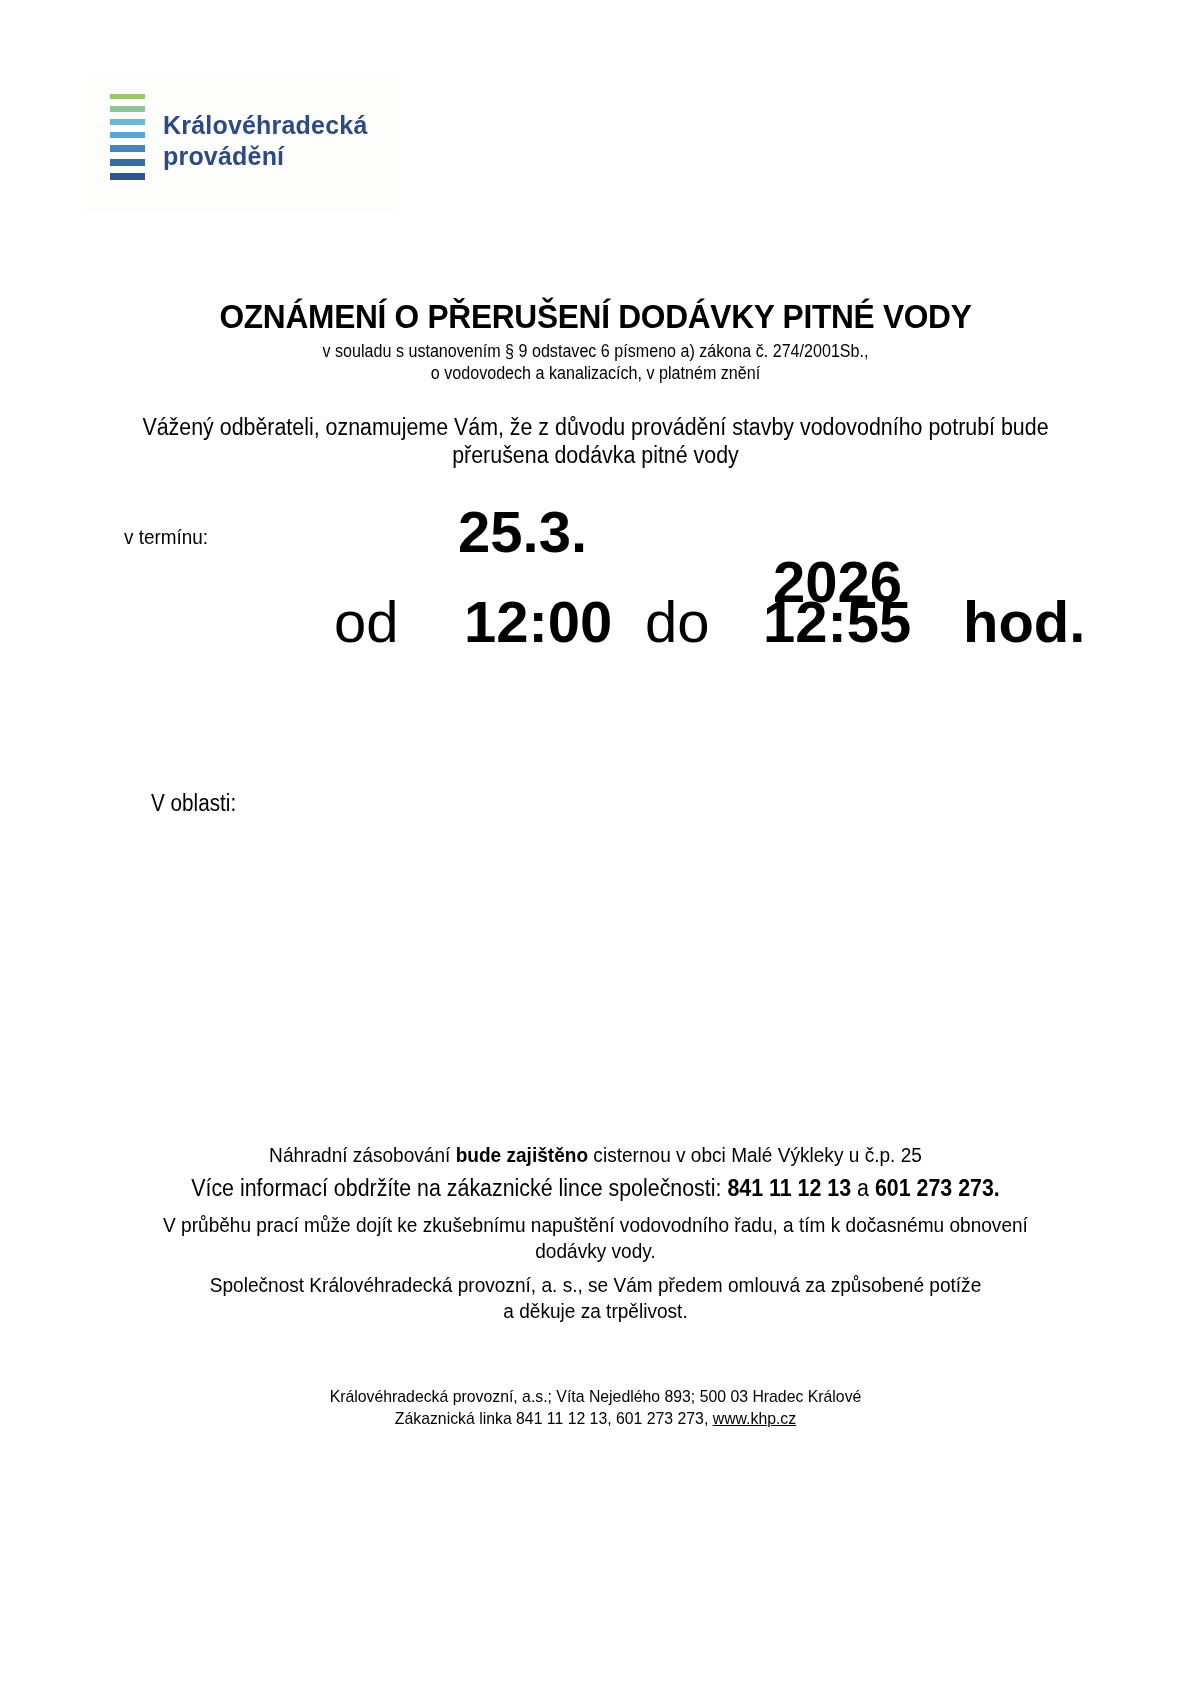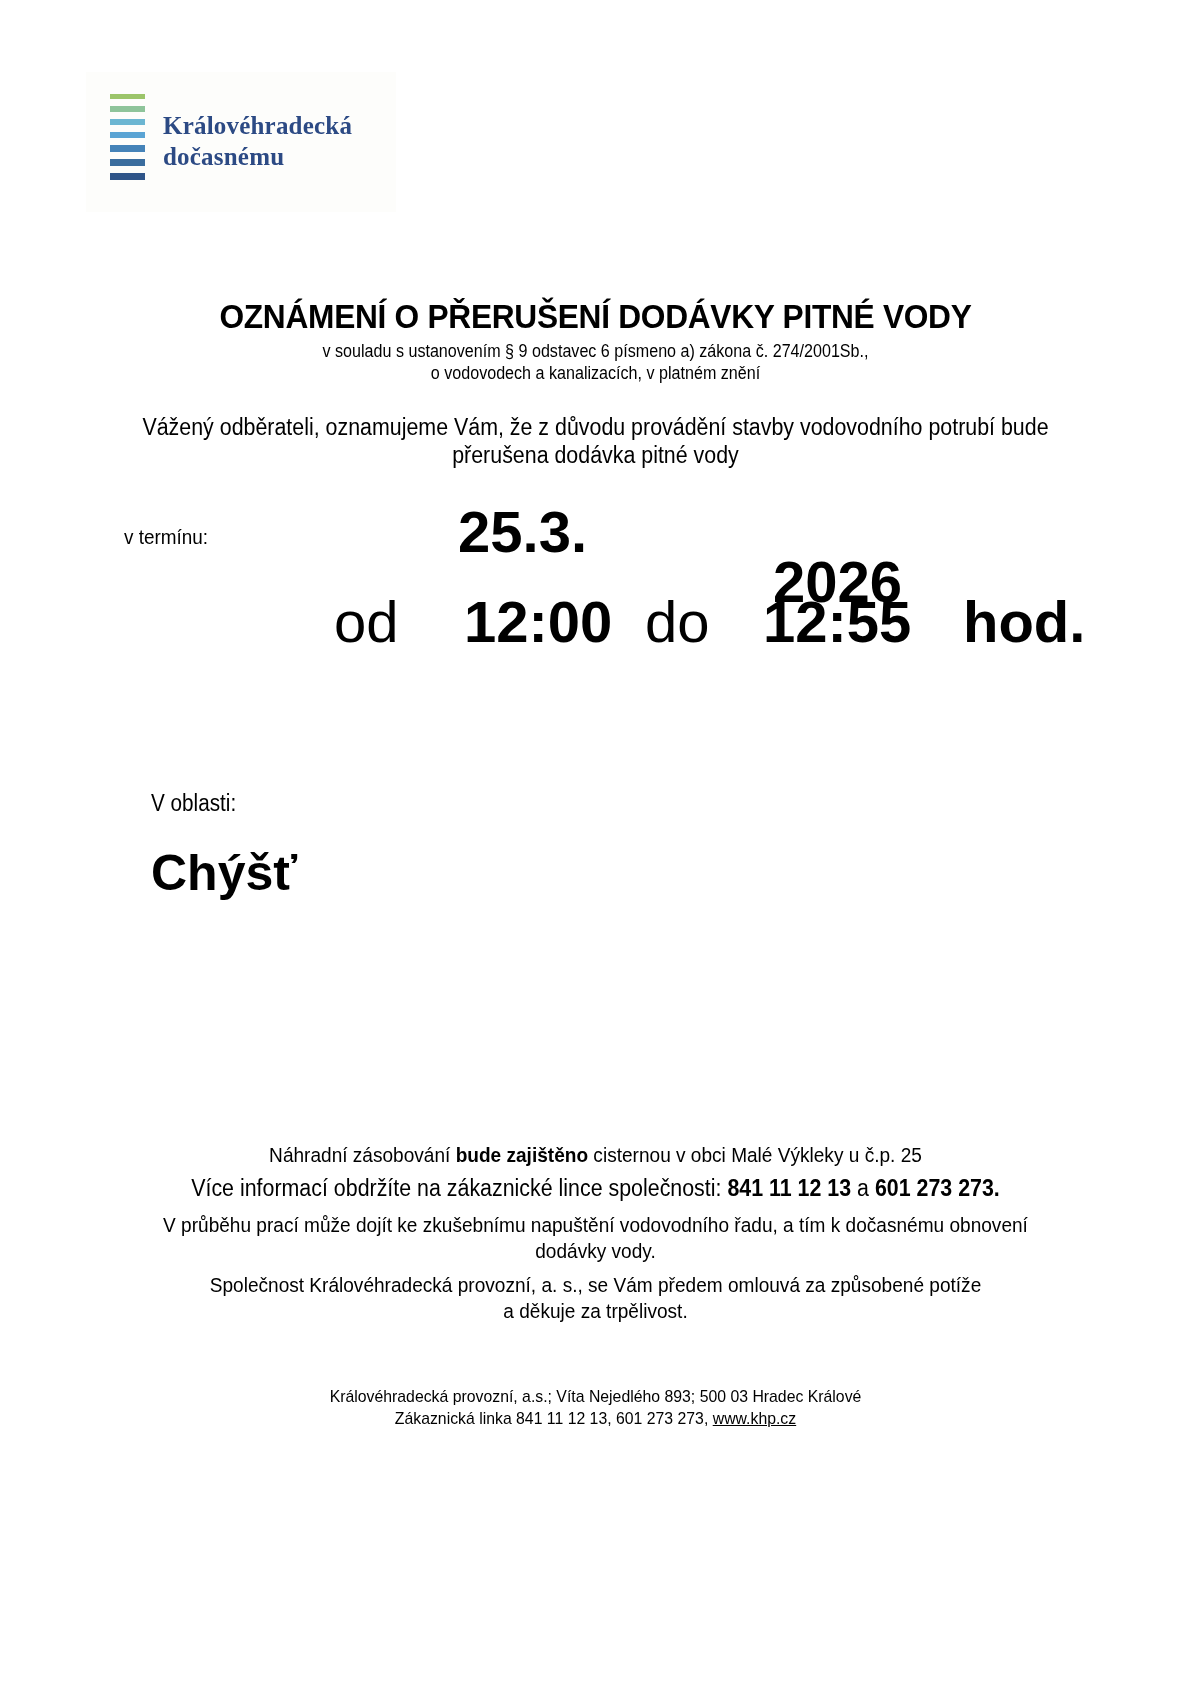--- a/index.html
+++ b/index.html
@@ -7,21 +7,21 @@
          font-family: "Liberation Sans", sans-serif; color: #000; }
   .abs { position: absolute; }
   .center { left: 0; width: 1191px; text-align: center; }
 
   
   .logo { left: 86px; top: 72px; width: 310px; height: 140px; background: #fdfdfb; }
   .stripes { position: absolute; left: 24px; top: 22px; width: 36px; }
   .stripe { width: 35px; height: 6px; margin-bottom: 7px; }
   .stripe.s1 { height: 5px; } .stripe.s5, .stripe.s6, .stripe.s7 { height: 7px; }
   .logo-text { position: absolute; left: 77px; top: 38px; font-weight: bold;
-               font-size: 25px; line-height: 31px; font-family: Liberation Serif, serif; letter-spacing: 0.2px; }
+               font-size: 25px; line-height: 31px; font-family: Liberation Sans, sans-serif; letter-spacing: 0.2px; }
 
   .title { top: 298px; font-size: 33px; font-weight: bold; letter-spacing: -0.3px; transform: scaleX(0.96); }
   .subtitle { font-size: 17.5px; line-height: 22px; transform: scaleX(0.92); }
   .sub1 { top: 340px; } .sub2 { top: 362px; }
 
   .intro { font-size: 23px; line-height: 28px; transform: scaleX(0.93); }
   .intro1 { top: 413px; } .intro2 { top: 441px; }
 
   .term-label { left: 124px; top: 525px; font-size: 21px; transform-origin: left; transform: scaleX(0.9); }
   .big { font-size: 58px; line-height: 60px; }
@@ -55,21 +55,21 @@
     <div class="stripe s1" style="background: rgb(156, 197, 106);"></div>
     <div class="stripe s2" style="background: rgb(142, 196, 154);"></div>
     <div class="stripe s3" style="background: rgb(108, 182, 210);"></div>
     <div class="stripe s4" style="background: rgb(90, 164, 212);"></div>
     <div class="stripe s5" style="background: rgb(69, 131, 184);"></div>
     <div class="stripe s6" style="background: rgb(58, 109, 158);"></div>
     <div class="stripe s7" style="background: rgb(47, 85, 137);"></div>
   </div>
   <div class="logo-text" style="color: rgb(44, 74, 132);">
     <div>Královéhradecká</div>
-    <div>dočasnému</div>
+    <div>provádění</div>
   </div>
 </div>
 
 <div class="abs center title">OZNÁMENÍ O PŘERUŠENÍ DODÁVKY PITNÉ VODY</div>
 <div class="abs center subtitle sub1">v souladu s ustanovením § 9 odstavec 6 písmeno a) zákona č. 274/2001Sb.,</div>
 <div class="abs center subtitle sub2">o vodovodech a kanalizacích, v platném znění</div>
 
 <div class="abs center intro intro1">Vážený odběrateli, oznamujeme Vám, že z důvodu provádění stavby vodovodního potrubí bude</div>
 <div class="abs center intro intro2">přerušena dodávka pitné vody</div>
 
@@ -77,21 +77,20 @@
 <div class="abs big date"><b>25.3.</b></div>
 <div class="abs big year"><b>2026</b></div>
 <div class="abs big od">od</div>
 <div class="abs big t1"><b>12:00</b></div>
 <div class="abs big do">do</div>
 <div class="abs big t2"><b>12:55</b></div>
 <div class="abs big hod">hod.</div>
 
 <div class="abs area-label">V oblasti:</div>
 <div class="abs area">
-  <div>Chýšť</div>
 </div>
 
 <div class="abs center info info1"><span>Náhradní zásobování </span><b>bude zajištěno</b><span> cisternou v obci Malé Výkleky u č.p. 25</span></div>
 <div class="abs center info info2"><span>Více informací obdržíte na zákaznické lince společnosti: </span><b>841 11 12 13</b><span> a </span><b>601 273 273.</b></div>
 <div class="abs center info info3">V průběhu prací může dojít ke zkušebnímu napuštění vodovodního řadu, a tím k dočasnému obnovení</div>
 <div class="abs center info info4">dodávky vody.</div>
 <div class="abs center info info5">Společnost Královéhradecká provozní, a. s., se Vám předem omlouvá za způsobené potíže</div>
 <div class="abs center info info6">a děkuje za trpělivost.</div>
 
 <div class="abs center footer foot1">Královéhradecká provozní, a.s.; Víta Nejedlého 893; 500 03 Hradec Králové</div>

